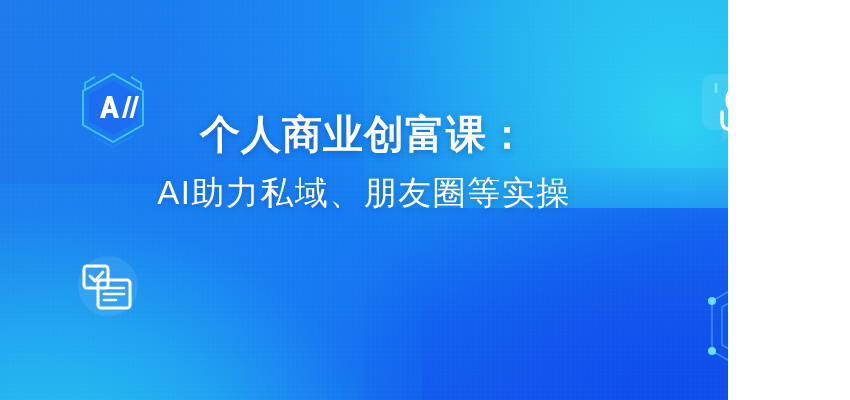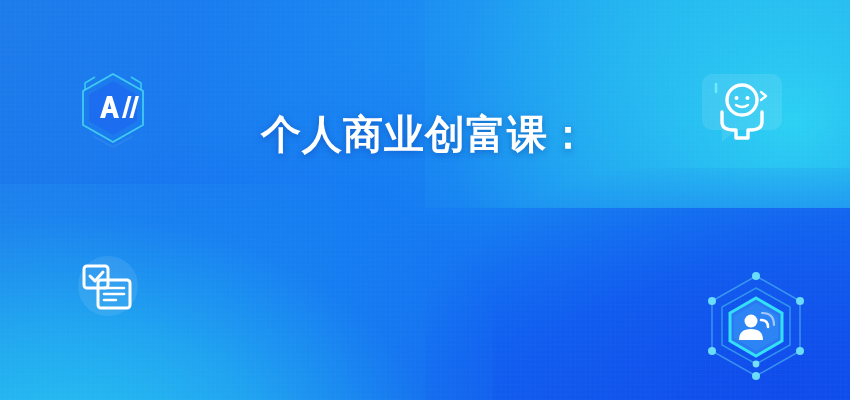--- a/index.html
+++ b/index.html
@@ -6,21 +6,21 @@
     margin: 0;
     padding: 0;
     background: #ffffff;
   }
   body {
     font-family: "Liberation Sans", "DejaVu Sans", sans-serif;
   }
 
   .banner {
     position: relative;
-    width: 850px;
+    width: 728px;
     height: 400px;
     overflow: hidden;
     
     background-color: #1158ee;
   }
 
   
   .grad-top {
     position: absolute;
     inset: 0;
@@ -216,15 +216,16 @@
       <circle cx="55" cy="53" r="6.5" fill="#ffffff"></circle>
       <path d="M43 72 Q43 61 55 61 Q67 61 67 72 Z" fill="#ffffff"></path>
 
       <path d="M65 52 Q72 52 72 59" fill="none" stroke="#ffffff" stroke-width="2.6" stroke-linecap="round"></path>
       <path d="M66 45 Q78 45 78 57" fill="none" stroke="#ffffff" stroke-width="2.2" stroke-linecap="round" opacity="0.55"></path>
     </svg>
   </div>
 
   <div class="title-block">
     <div class="line line-1">个人商业创富课：</div>
+    <div class="line line-3">AI助力私域、朋友圈等实操</div>
   </div>
 
 </div>
 
 </body></html>

